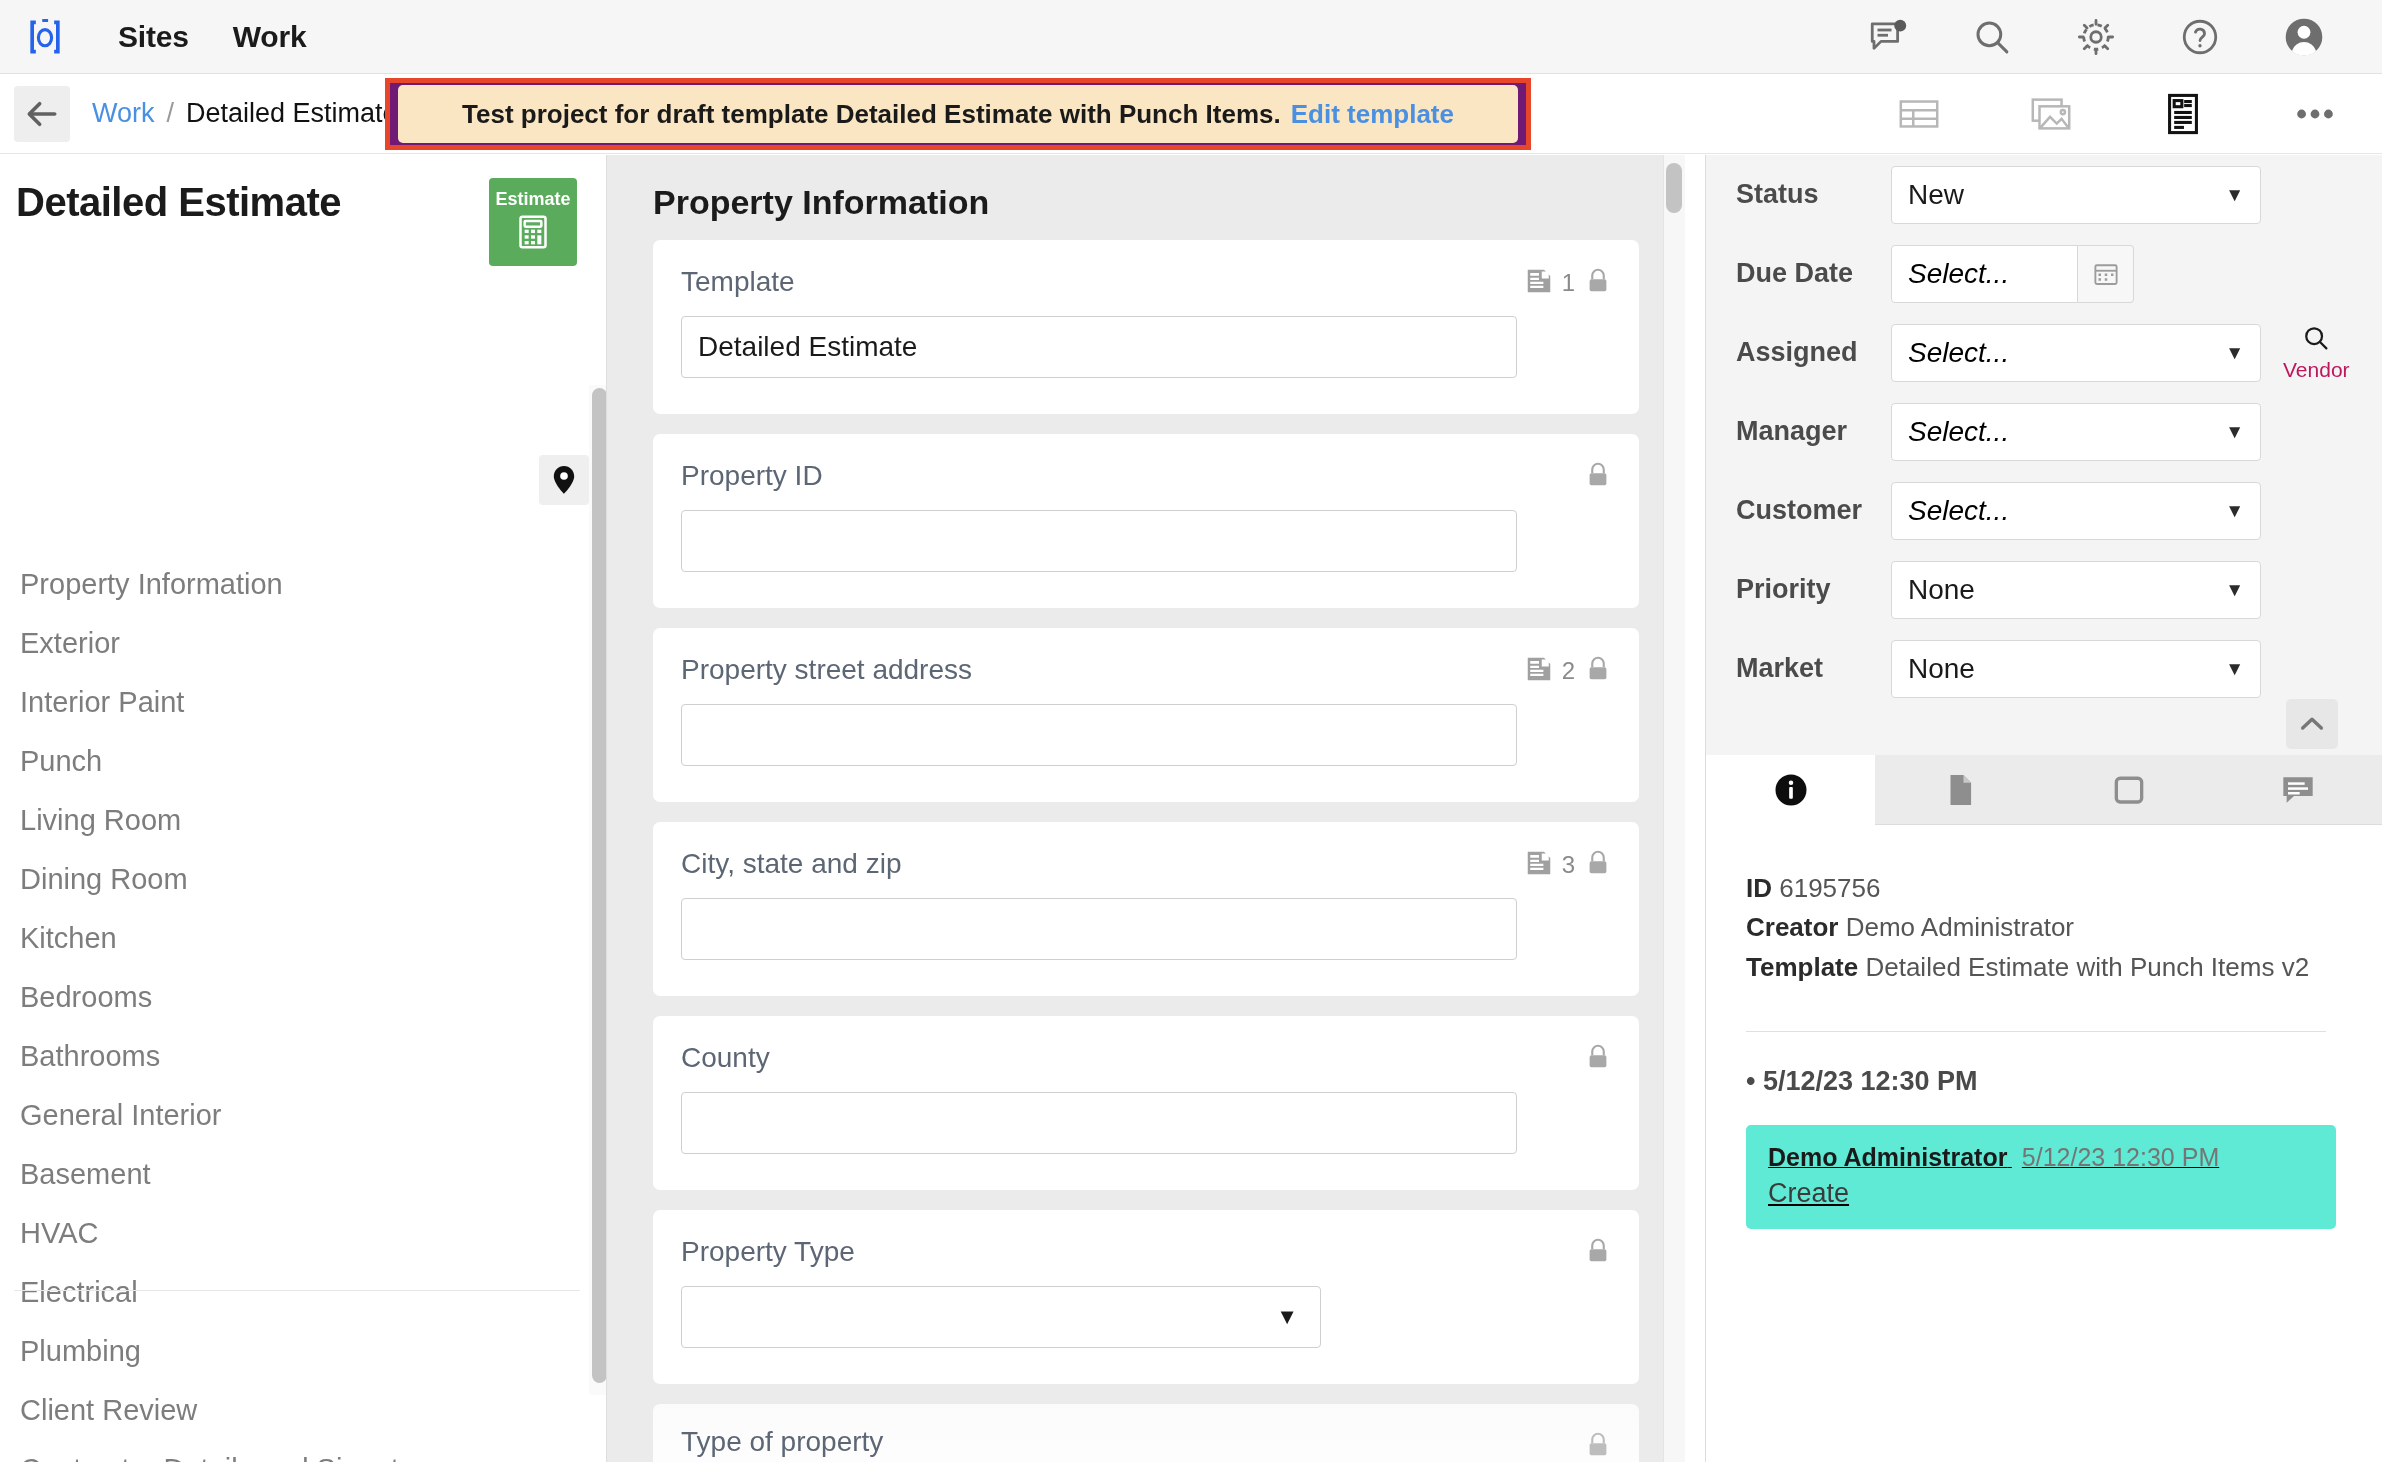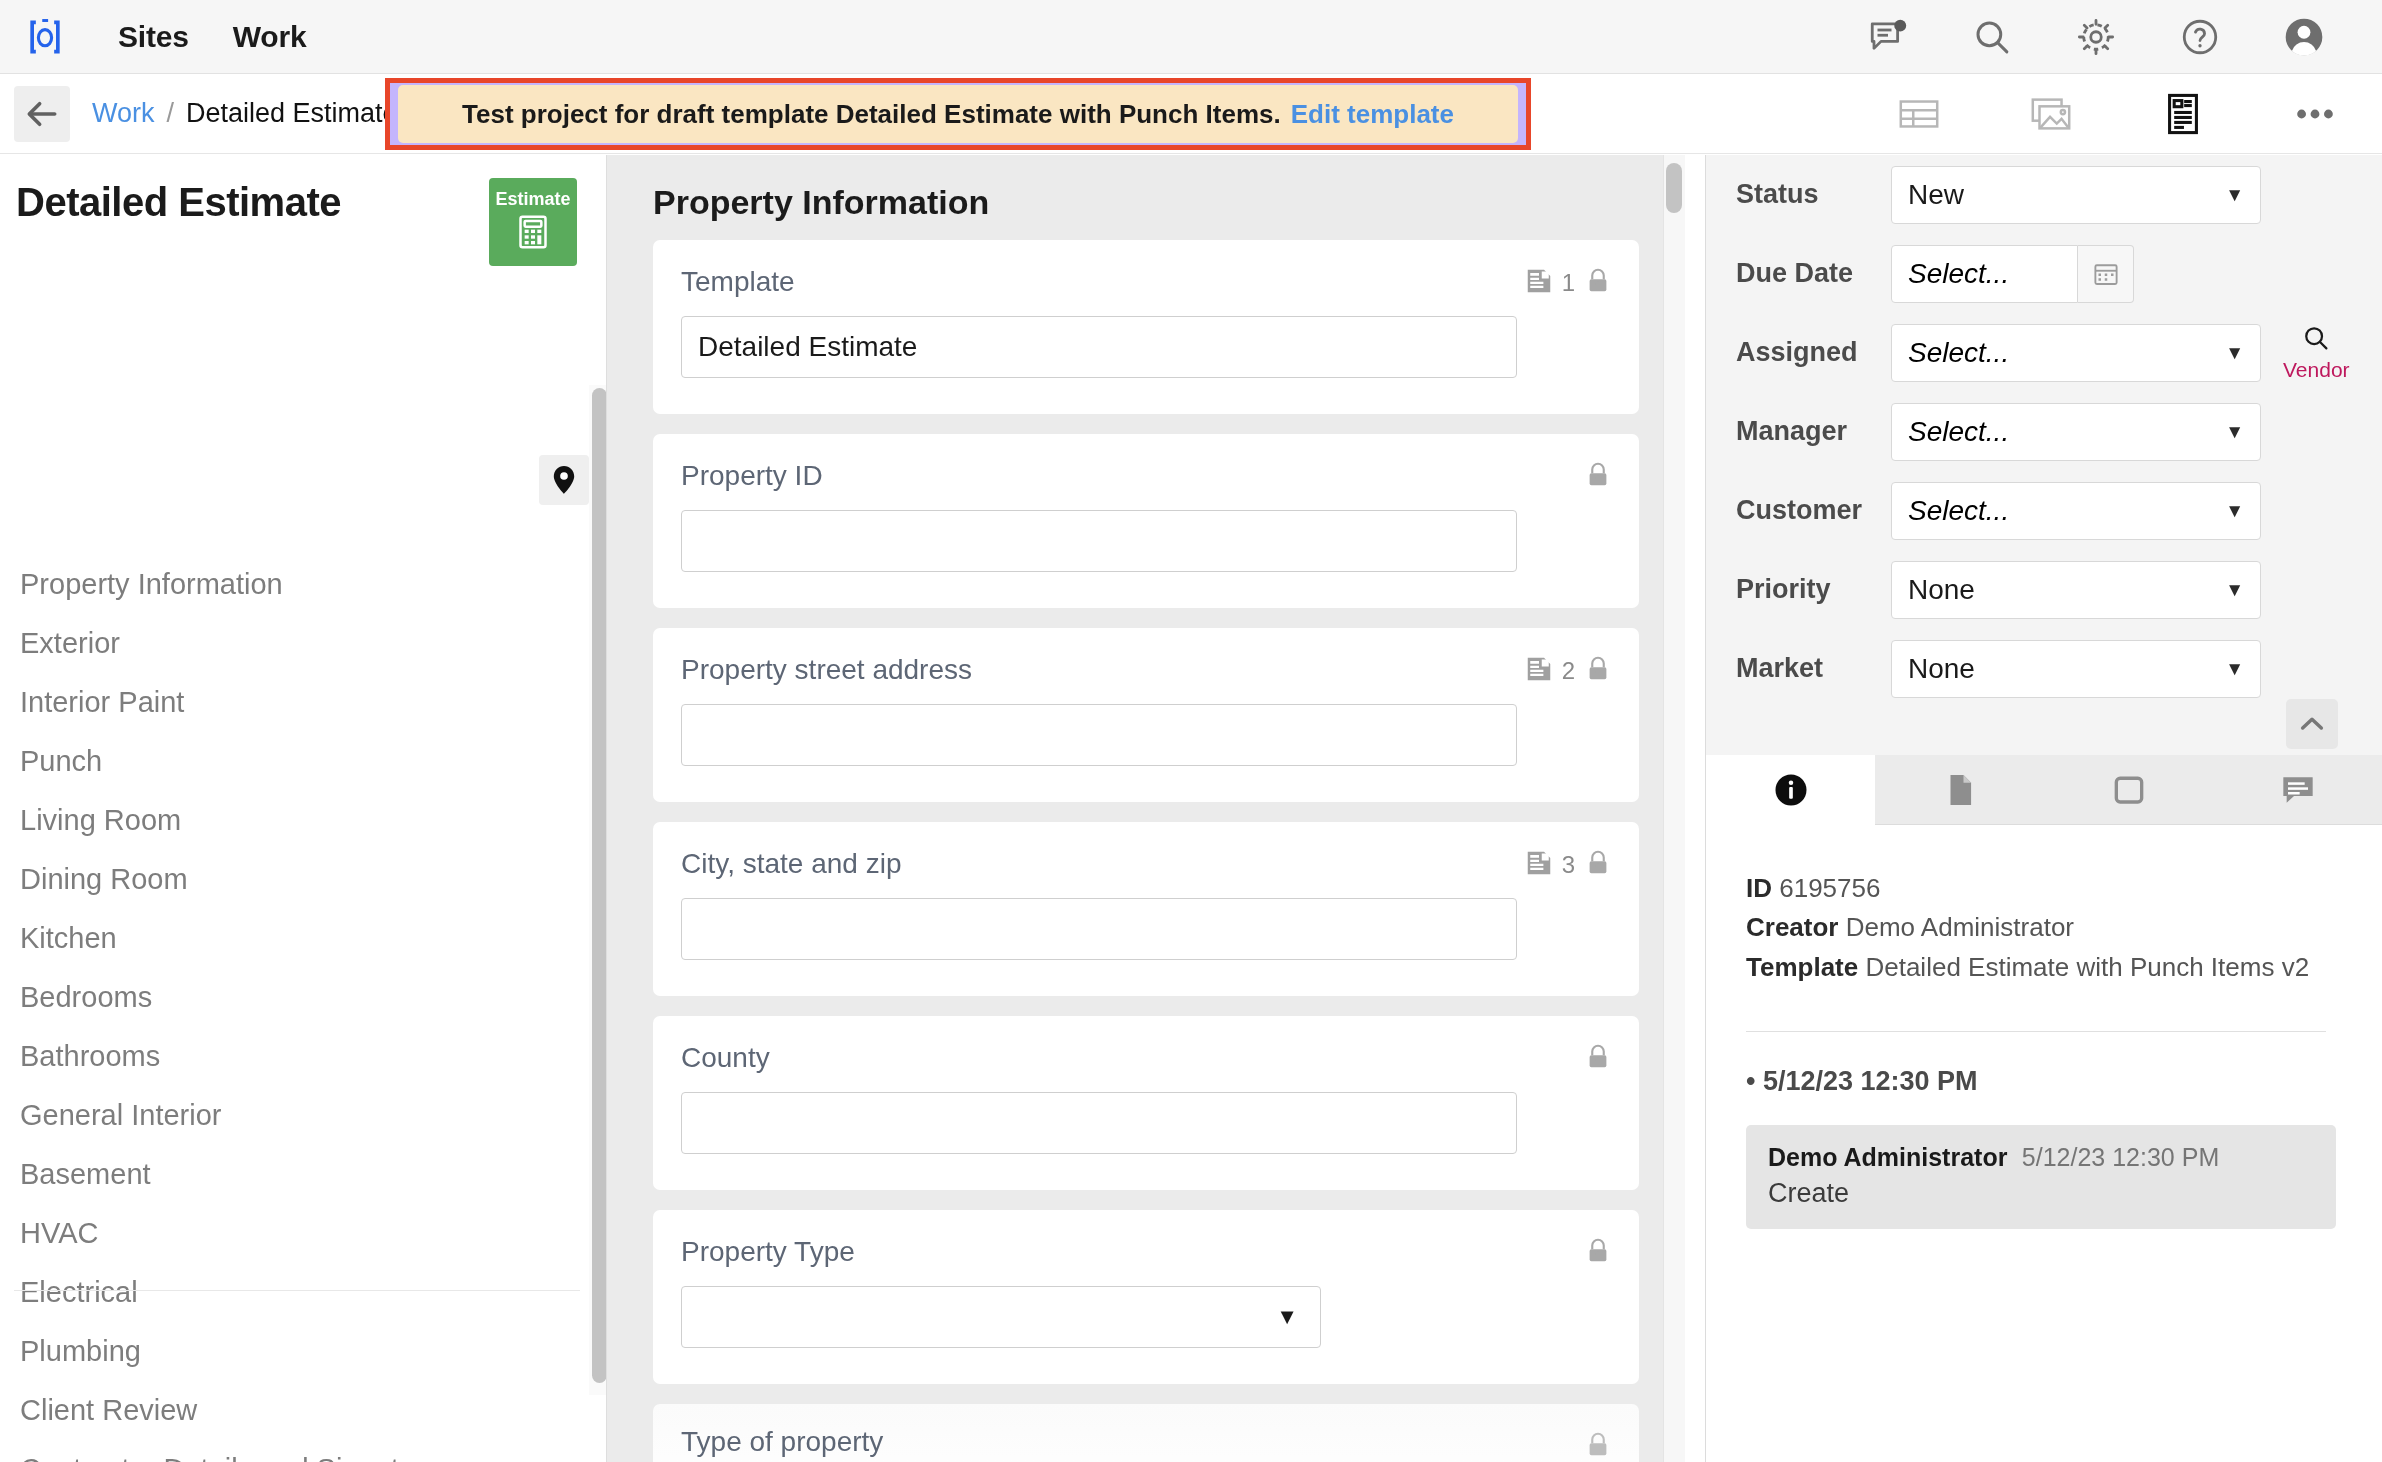--- a/index.html
+++ b/index.html
@@ -42,21 +42,21 @@
     margin-left: 14px; width: 56px; height: 56px; border-radius: 4px;
     background: #eeeeee; display: flex; align-items: center; justify-content: center;
     color: #616161; cursor: pointer;
   }
   .crumb-link { font-size: 27px; color: #4a90e2; margin-left: 22px; cursor: pointer; font-weight: 400;}
   .crumb-sep { font-size: 27px; color: #9a9a9a; margin: 0 12px; }
   .crumb-cur { font-size: 27px; color: #111; font-weight: 500; }
 
   .banner-wrap {
     position: absolute; left: 385px; top: 78px; width: 1146px; height: 72px;
-    border: 5px solid #e8462a; background: #c4b5fd;
+    border: 5px solid #e8462a; background: #701a75;
     display: flex; align-items: center; justify-content: center;
   }
   .banner-inner {
     width: 1120px; height: 58px; background: #fae6c2; border-radius: 5px;
     display: flex; align-items: center; justify-content: center;
     font-size: 26px; font-weight: 700; color: #1a1a1a; white-space: nowrap;
   }
   .banner-link { color: #4a90e2; font-weight: 700; margin-left: 10px; cursor: pointer; }
 
   .crumb-right {
@@ -197,21 +197,21 @@
   .rp-info {
     position: absolute; top: 670px; left: 0; width: 676px; height: 792px;
     background: #ffffff; padding: 46px 40px 0 40px;
   }
   .info-line { font-size: 26px; color: #555555; line-height: 1.36; margin-bottom: 4px; }
   .info-line b { color: #2b2b2b; font-weight: 700; }
   .info-rule { width: 580px; height: 1px; background: #e0e0e0; margin: 46px 0 34px 0; }
   .lu-title { font-size: 26px; color: #555555; margin-bottom: 10px; }
   .lu-date { font-size: 27px; color: #4a4a4a; font-weight: 700; margin-bottom: 28px; }
   .lu-card {
-    width: 590px; background: #e5e5e5; border-radius: 5px; padding: 18px 22px 20px 22px;
+    width: 590px; background: #5eead4; border-radius: 5px; padding: 18px 22px 20px 22px; text-decoration: underline;
   }
   .lu-who { font-size: 25px; color: #1a1a1a; font-weight: 700; }
   .lu-when { font-size: 25px; color: #757575; margin-left: 10px; }
   .lu-act { font-size: 27px; color: #3b3b3b; margin-top: 6px; }
 </style>
 </head>
 <body>
 
 <div class="topbar">
   <div class="logo">

